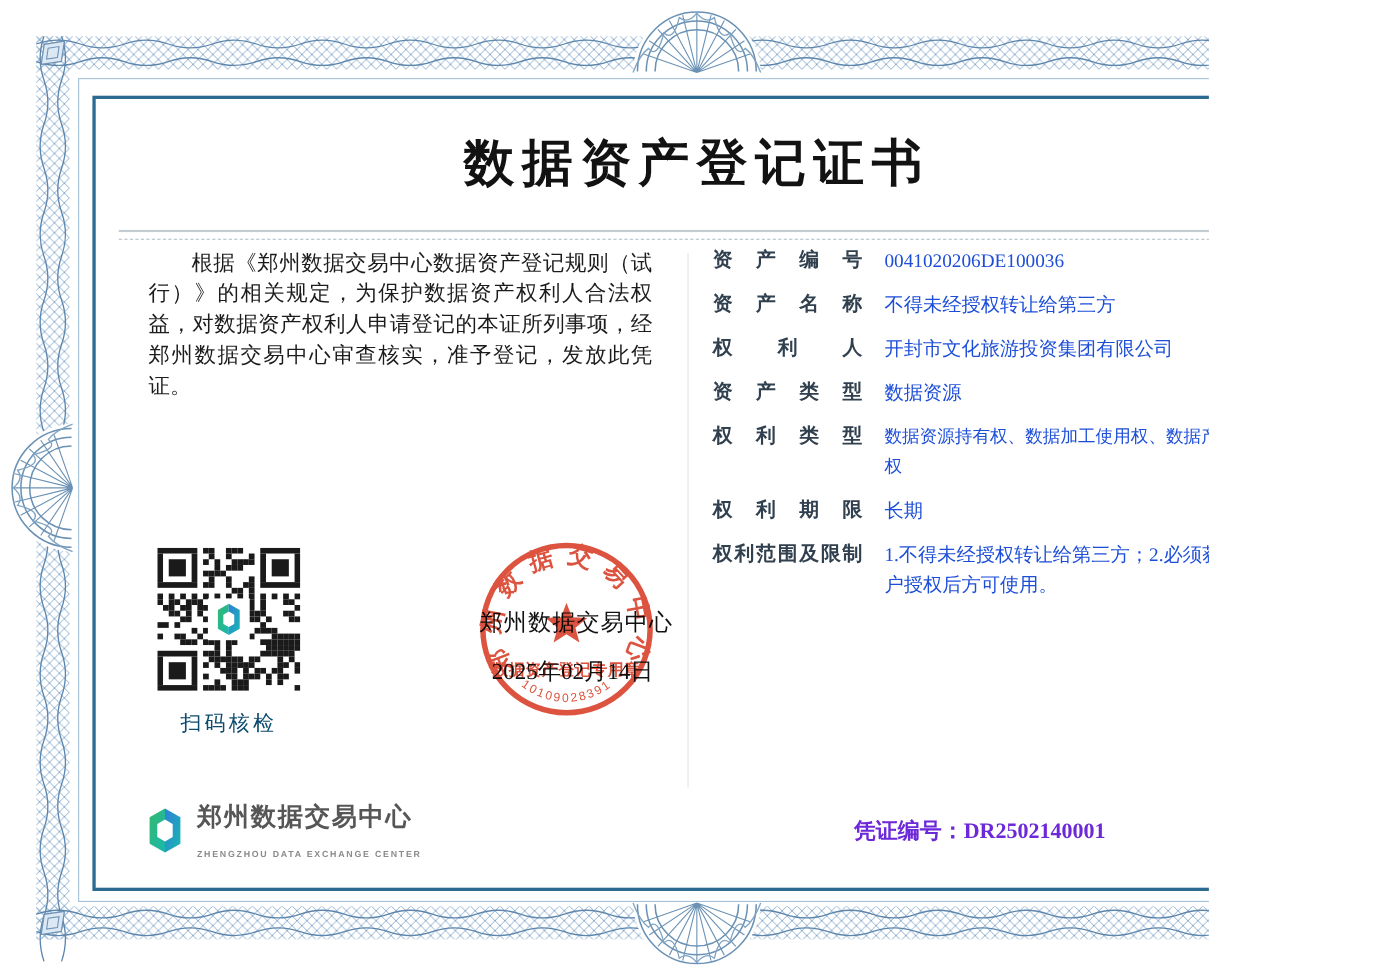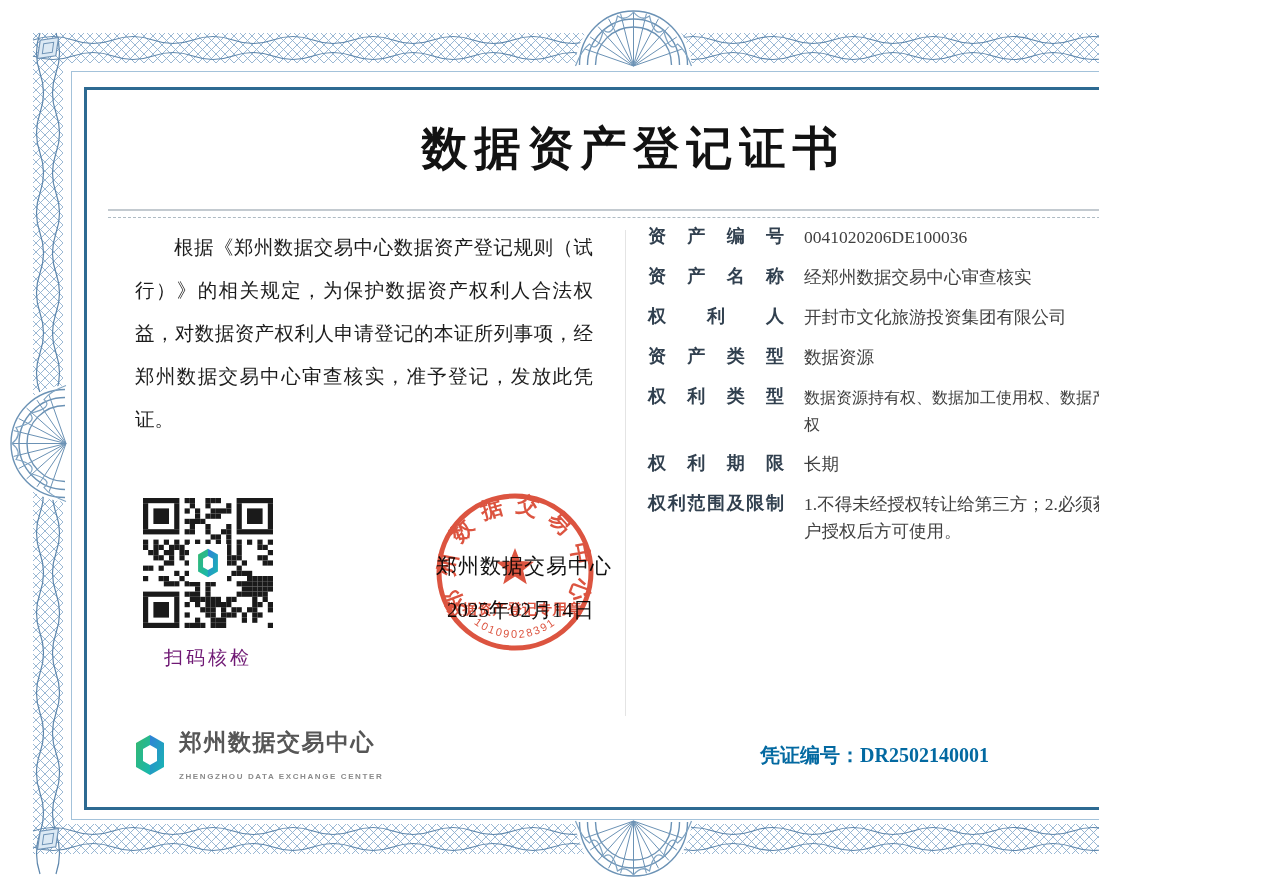--- a/index.html
+++ b/index.html
@@ -18,60 +18,60 @@
   .title{position:absolute;left:0;top:118px;width:1267px;text-align:center;
          font-size:46px;font-weight:bold;color:#121212;letter-spacing:7px;
          font-family:"Liberation Serif", serif;}
 
   .divider-solid{position:absolute;left:108px;top:209px;width:1052px;height:0;
                  border-top:2px solid #c3cad0;}
   .divider-dashed{position:absolute;left:108px;top:217px;width:1052px;height:0;
                   border-top:1px dashed #aebbc4;}
 
   .intro{position:absolute;left:135px;top:226px;width:458px;
-         font-size:19.5px;line-height:43px;color:#1c1c1c;text-align:justify;
+         font-size:19.5px;line-height:28px;color:#1c1c1c;text-align:justify;
          text-indent:2em;font-family:"Liberation Serif", serif;}
 
   .col-divider{position:absolute;left:625px;top:230px;width:1px;height:486px;background:#e4e4e4;}
 
   .fields{position:absolute;left:648px;top:224px;width:512px;}
   .field-row{display:flex;align-items:flex-start;margin-bottom:13px;min-height:25px;}
   .field-label{flex:0 0 136px;font-family:"Liberation Sans", sans-serif;font-weight:bold;
                font-size:18px;line-height:25px;color:#31404f;
                text-align:justify;text-align-last:justify;}
-  .field-value{margin-left:20px;font-size:17.5px;line-height:27px;color:#404040;
+  .field-value{margin-left:20px;font-size:17.5px;line-height:27px;color:#1d4ed8;
                font-family:"Liberation Serif", serif;}
   .field-value.small{font-size:16px;}
 
   
   .qr-wrap{position:absolute;left:143px;top:498px;width:130px;height:130px;}
   .qr-center-logo{position:absolute;left:46px;top:46px;width:38px;height:38px;background:#ffffff;
                   display:flex;align-items:center;justify-content:center;}
   .qr-caption{position:absolute;left:143px;top:645px;width:130px;text-align:center;
-              font-size:19px;color:#701a75;letter-spacing:3px;
+              font-size:19px;color:#0c4a6e;letter-spacing:3px;
               font-family:"Liberation Sans", sans-serif;}
 
   
   .issuer-name{position:absolute;left:436px;top:552px;width:200px;font-size:21px;color:#111;
                letter-spacing:1px;font-family:"Liberation Serif", serif;}
   .issue-date{position:absolute;left:447px;top:596px;width:200px;font-size:21px;color:#111;
               font-family:"Liberation Serif", serif;}
 
   .seal-svg{position:absolute;left:429px;top:486px;width:172px;height:172px;
             mix-blend-mode:multiply;opacity:0.92;}
 
   
   .footer-logo{position:absolute;left:130px;top:729px;display:flex;align-items:center;}
   .footer-logo-text{margin-left:9px;}
   .footer-logo-cn{font-family:"Liberation Sans", sans-serif;font-weight:bold;font-size:23px;
                   color:#565656;letter-spacing:1.5px;line-height:26px;}
   .footer-logo-en{font-family:"Liberation Sans", sans-serif;font-weight:bold;font-size:8px;
                   color:#8a8a8a;letter-spacing:1.6px;margin-top:17px;}
-  .voucher{position:absolute;right:110px;top:742px;font-size:20px;font-weight:bold;
-           color:#0369a1;font-family:"Liberation Serif", serif;}
+  .voucher{position:absolute;right:94px;top:742px;font-size:20px;font-weight:bold;
+           color:#6d28d9;font-family:"Liberation Serif", serif;}
   .voucher span{font-weight:bold;}
 </style>
 </head>
 <body>
 
 <div class="page">
 
   <svg class="border-svg" viewBox="0 0 1267 887">
     <defs>
       <pattern id="lat" width="9" height="9" patternUnits="userSpaceOnUse">
@@ -126,21 +126,21 @@
 
   <div class="col-divider"></div>
 
   <div class="fields">
     <div class="field-row">
       <div class="field-label">资产编号</div>
       <div class="field-value">0041020206DE100036</div>
     </div>
     <div class="field-row">
       <div class="field-label">资产名称</div>
-      <div class="field-value">经郑州数据交易中心审查核实</div>
+      <div class="field-value">不得未经授权转让给第三方</div>
     </div>
     <div class="field-row">
       <div class="field-label">权利人</div>
       <div class="field-value">开封市文化旅游投资集团有限公司</div>
     </div>
     <div class="field-row">
       <div class="field-label">资产类型</div>
       <div class="field-value">数据资源</div>
     </div>
     <div class="field-row">

